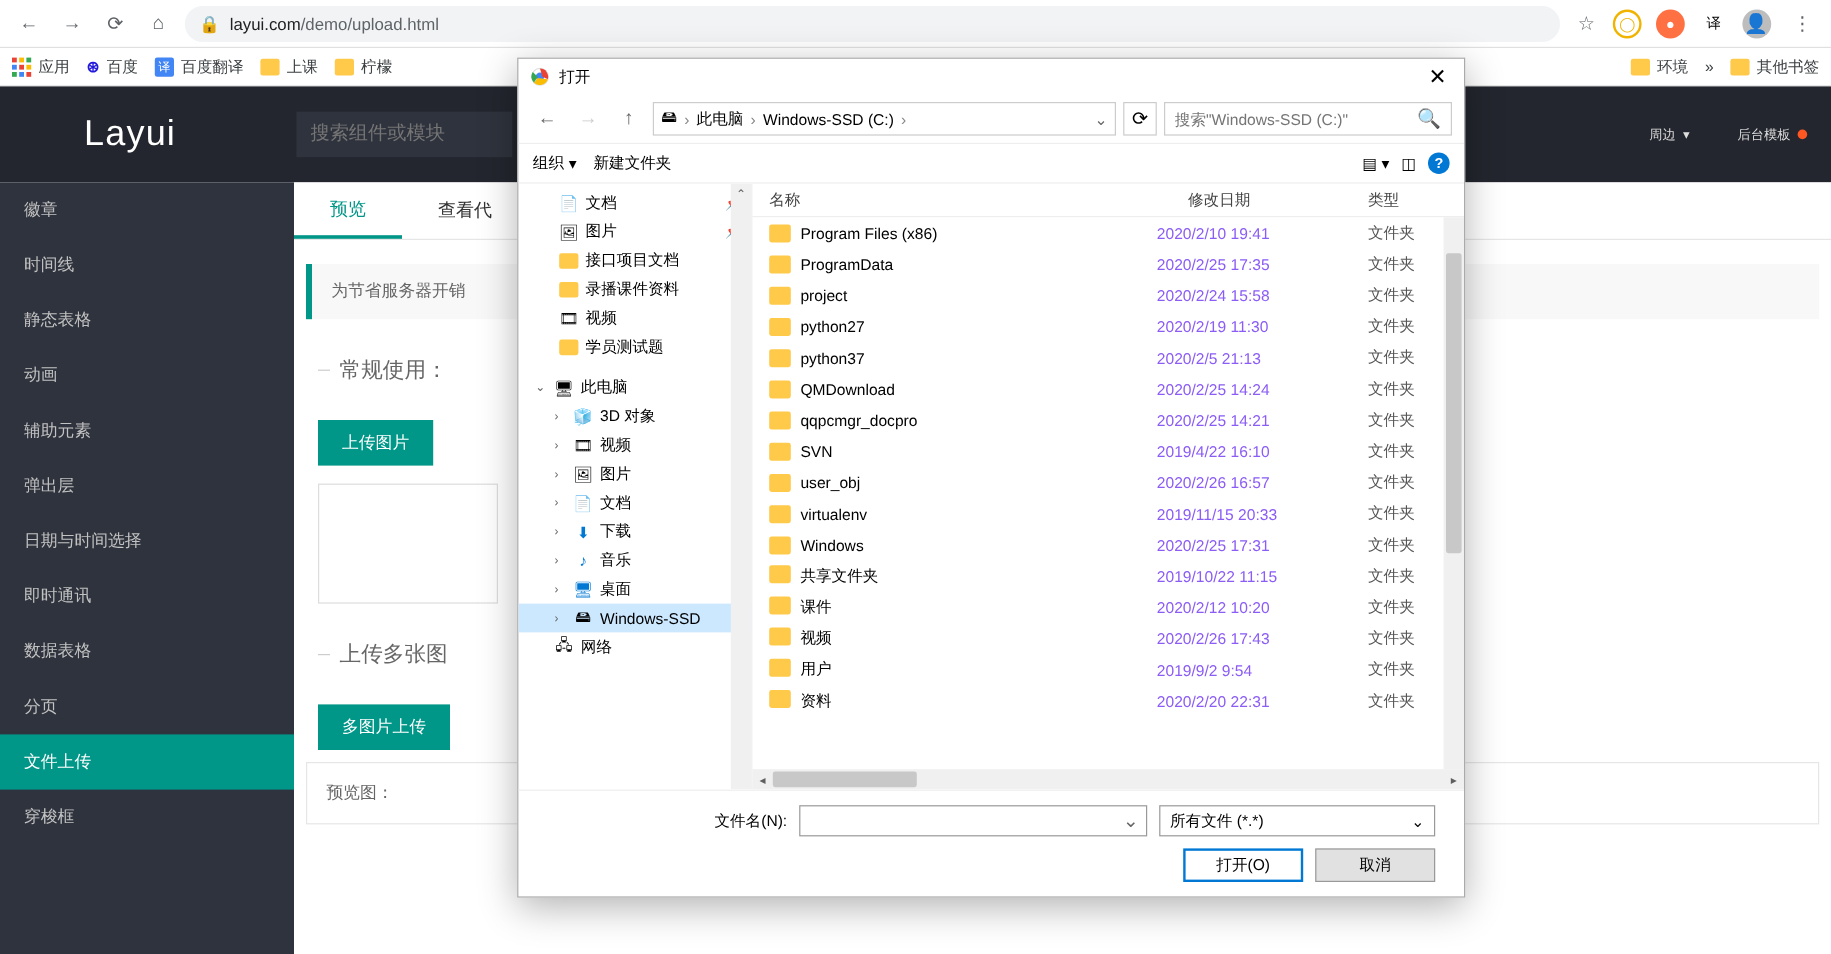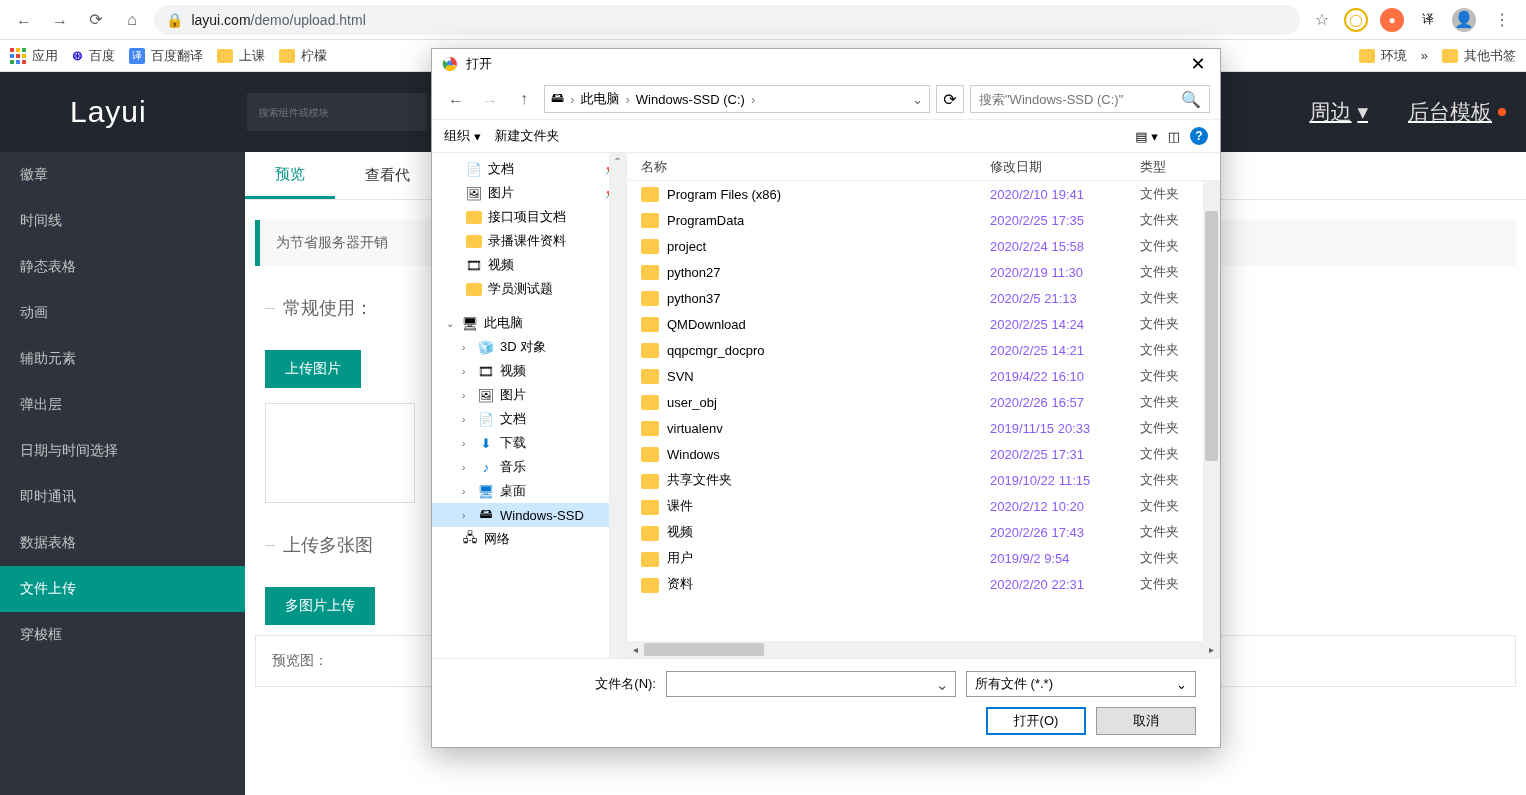--- a/index.html
+++ b/index.html
@@ -18,22 +18,22 @@
 
 
 .bookmark-bar { height: 32px; display: flex; align-items: center; padding: 0 10px; gap: 14px; background: #fff; font-size: 13px; color: #3c4043; border-bottom: 1px solid #e0e0e0; }
 .bookmark-item { display: flex; align-items: center; gap: 6px; cursor: pointer; }
 .bookmark-folder { width: 16px; height: 14px; background: #ffc94a; border-radius: 2px; display: inline-block; }
 .bookmark-right { margin-left: auto; display:flex; gap:14px; align-items:center;text-align:center; }
 
 
 .page-header { height: 80px; background: #23262e; display: flex; align-items: center; padding: 0 20px; color: #fff; }
 .logo { font-size: 30px; font-weight: 300; letter-spacing: 1px; margin-left: 50px; margin-right: 100px; }
-.search-input { width: 180px; height: 38px; background: #2f333d; border: none; padding: 0 12px; color: #ccc; font-size: 10px; }
-.header-right { margin-left: auto; display: flex; gap: 40px; align-items: flex-start; font-size: 21px; text-decoration: underline; }
+.search-input { width: 180px; height: 38px; background: #2f333d; border: none; padding: 0 12px; color: #ccc; font-size: 16px; }
+.header-right { margin-left: auto; display: flex; gap: 40px; align-items: flex-start; font-size: 11px; }
 .header-link { color: #ddd; display: flex; align-items: center; gap: 6px; }
 .red-dot { width: 8px; height: 8px; background: #ff5722; border-radius: 50%; }
 
 
 .layout { display: flex; height: calc(100% - 152px); }
 .sidebar { width: 245px; background: #2f333d; color: #c2c2c2; overflow-y: hidden; }
 .sidebar-item { padding: 14px 20px; font-size: 14px; cursor: pointer; display: flex; align-items: center; justify-content: space-between; }
 .sidebar-item.active { background: #009688; color: #fff; }
 .sidebar-item.selected { background: #23262e; color: #fff; }
 
@@ -81,23 +81,23 @@
 .tree-scroll{ position:absolute; right:0; top:0; width:17px; height:100%; background:#f0f0f0; }
 .tree-scroll .up{position:absolute;top:0;width:100%;height:17px;display:flex;align-items:center;justify-content:center;font-size:10px;color:#666;}
 
 .dlg-files { flex: 1; display: flex; flex-direction: column; position:relative; }
 .files-header { height: 28px; display: flex; align-items: center; font-size: 13px; color: #444; border-bottom: 1px solid #eee; position:relative; }
 .fh-name { flex: 1; padding-left: 14px; }
 .fh-date { width: 150px; }
 .fh-type { width: 80px; }
 .files-list { flex: 1; overflow: hidden; font-size: 13px; }
 .file-row { height: 26px; display: flex; align-items: center; cursor: pointer; }
-.fr-name { flex: 1; padding-left: 14px; display: flex; align-items: flex-end; gap: 8px; }
+.fr-name { flex: 1; padding-left: 14px; display: flex; align-items: flex-start; gap: 8px; }
 .fr-date { width: 150px; color: #8b5cf6; }
-.fr-type { width: 80px; color: #555; }
+.fr-type { width: 80px; color: #555; margin-left: 26px; }
 .folder-ico { width: 18px; height: 15px; background: #ffc94a; border-radius: 2px; display: inline-block; }
 .files-hscroll { height: 17px; background: #f0f0f0; display:flex; align-items:center; }
 .files-hscroll .lb,.files-hscroll .rb{width:17px;height:17px;display:flex;align-items:center;justify-content:center;font-size:10px;color:#606060;}
 .files-hscroll .track{flex:1;position:relative;height:100%;}
 .files-hscroll .thumb{position:absolute;left:0;top:2px;height:13px;width:120px;background:#c8c8c8;border-radius:2px;}
 .files-vscroll { position:absolute; right:0; top:28px; bottom:17px; width:17px; background:#f0f0f0; }
 .files-vscroll .thumb{ position:absolute; top:30px; left:2px; width:13px; height:250px; background:#c8c8c8; border-radius:2px; }
 
 .dlg-footer { padding: 12px 24px; display: flex; flex-direction: column; gap: 10px; border-top:1px solid #eee;}
 .fn-row { display: flex; align-items: center; gap: 10px; }
@@ -215,20 +215,23 @@
       </div>
     <div class="sidebar-item">
         <span>日期与时间选择</span>
       </div>
     <div class="sidebar-item">
         <span>即时通讯</span>
       </div>
     <div class="sidebar-item">
         <span>数据表格</span>
       </div>
+    <div class="sidebar-item">
+        <span>分页</span>
+      </div>
     <div class="sidebar-item active">
         <span>文件上传</span>
       </div>
     <div class="sidebar-item">
         <span>穿梭框</span>
       </div>
   </div>
 
   <div class="main">
     <div class="tabs">

